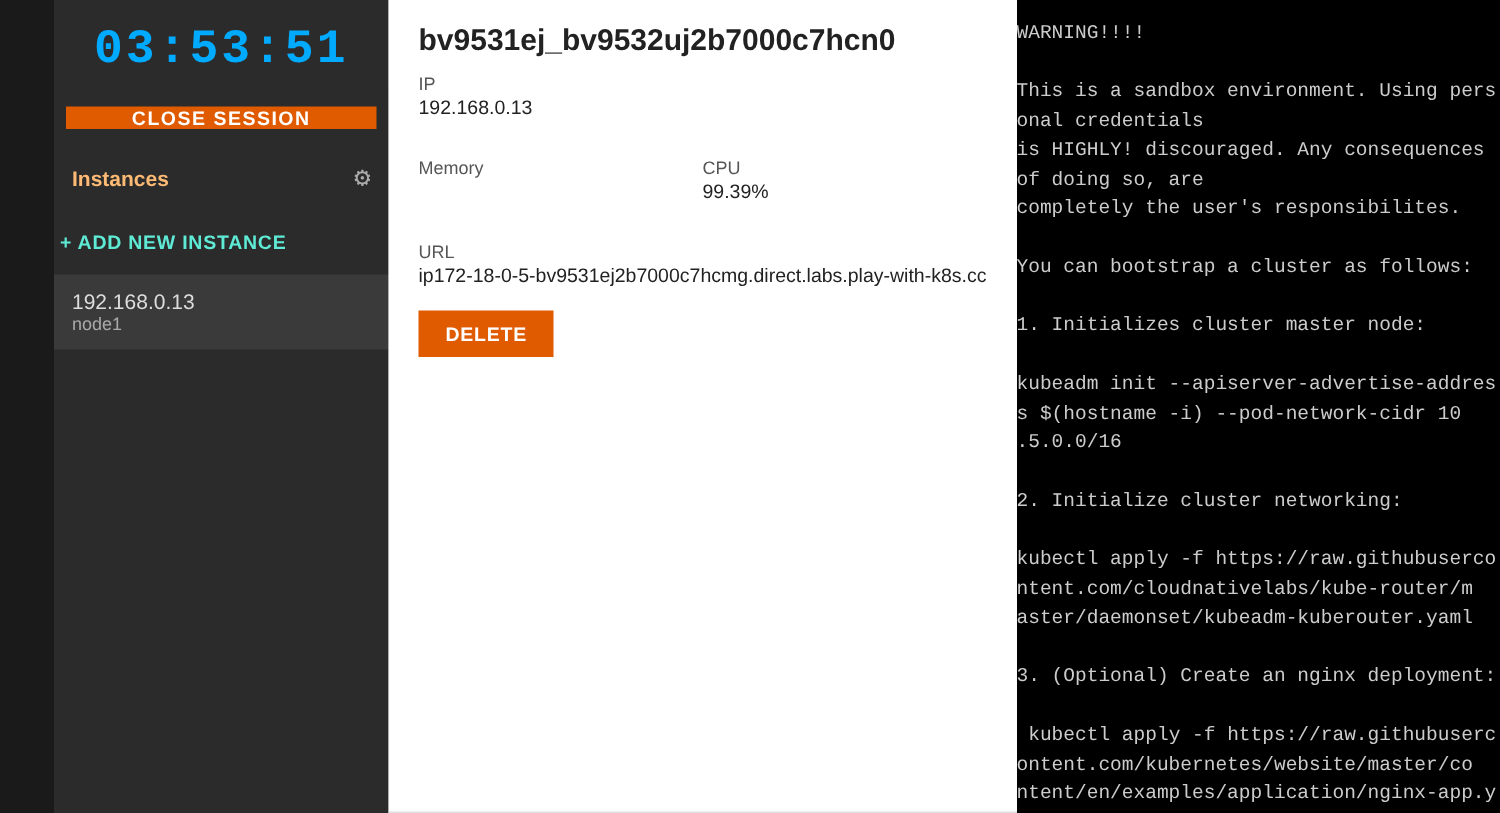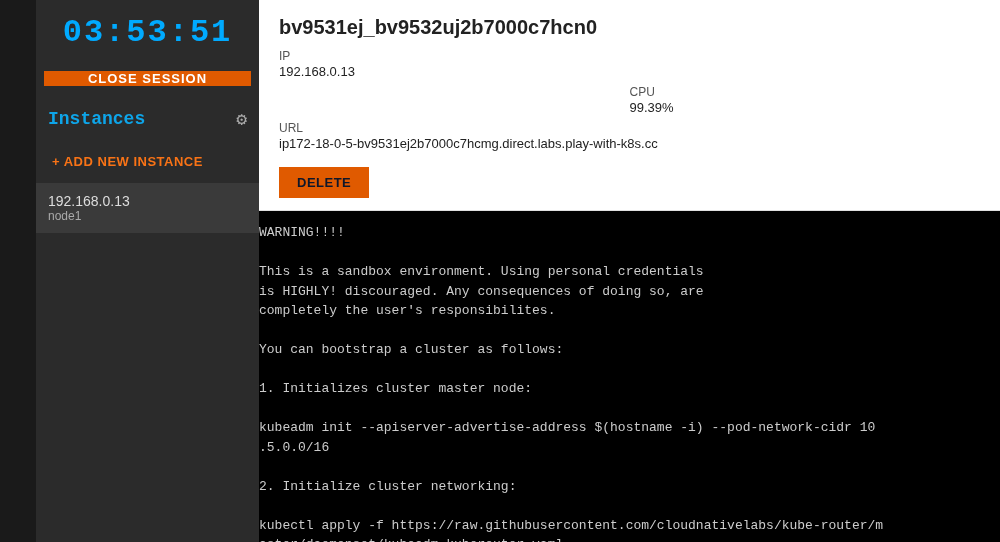--- a/index.html
+++ b/index.html
@@ -40,34 +40,34 @@
       text-align: center;
     }
     #instances-header {
       width: 100%;
       display: flex;
       align-items: center;
       justify-content: space-between;
       padding: 14px 12px 10px 12px;
     }
     #instances-title {
-      font-size: 18px;
-      color: #0ea5e9;
-      font-family: Liberation Mono, monospace;
+      font-size: 14px;
+      color: #fdba74;
+      font-family: Liberation Sans, sans-serif;
       font-weight: 600;
     }
     #gear-icon {
       color: #aaa;
       font-size: 18px;
       cursor: pointer;
     }
     #add-new-instance {
       width: 100%;
-      padding: 14px 16px;
-      color: #f97316;
+      padding: 14px 4px;
+      color: #5eead4;
       font-size: 13px;
       font-weight: bold;
       letter-spacing: 0.5px;
       cursor: pointer;
       font-family: sans-serif;
       background: transparent;
       border: none;
       text-align: left;
     }
     #instance-item {
@@ -85,59 +85,59 @@
       color: #aaa;
       font-size: 12px;
       font-family: sans-serif;
     }
 
     
     #main {
       flex: 1;
       background: #fff;
       display: flex;
-      flex-direction: column;
+      flex-direction: row;
       overflow: hidden;
     }
     #instance-details {
       padding: 16px 20px 12px;
       background: #fff;
       border-bottom: 1px solid #e0e0e0;
     }
     #instance-id {
       font-size: 20px;
       font-weight: bold;
       color: #222;
       font-family: sans-serif;
       margin-bottom: 10px;
     }
     .details-grid {
       display: grid;
       grid-template-columns: 1fr 1fr;
-      gap: 0 0;
+      gap: 20px 0;
     }
     .detail-label {
       font-size: 12px;
       color: #555;
       font-family: sans-serif;
       margin-bottom: 1px;
     }
     .detail-value {
       font-size: 13px;
       color: #222;
       font-family: sans-serif;
       margin-bottom: 6px;
     }
     #url-row {
       grid-column: 1 / -1;
     }
     #delete-btn {
       margin-top: 10px;
       background: #e05a00;
-      color: #0f172a;
+      color: #ffffff;
       border: none;
       padding: 8px 18px;
       font-size: 13px;
       font-weight: bold;
       cursor: pointer;
       letter-spacing: 0.5px;
     }
 
     
     #terminal {
@@ -174,20 +174,21 @@
   <div id="instance-details">
     <div id="instance-id">bv9531ej_bv9532uj2b7000c7hcn0</div>
     <div class="details-grid">
       <div>
         <div class="detail-label">IP</div>
         <div class="detail-value">192.168.0.13</div>
       </div>
       <div>
       </div>
       <div>
+        <div class="detail-label">Memory</div>
       </div>
       <div>
         <div class="detail-label">CPU</div>
         <div class="detail-value">99.39%</div>
       </div>
       <div id="url-row" class="detail-section">
         <div class="detail-label">URL</div>
         <div class="detail-value">ip172-18-0-5-bv9531ej2b7000c7hcmg.direct.labs.play-with-k8s.cc</div>
       </div>
     </div>

